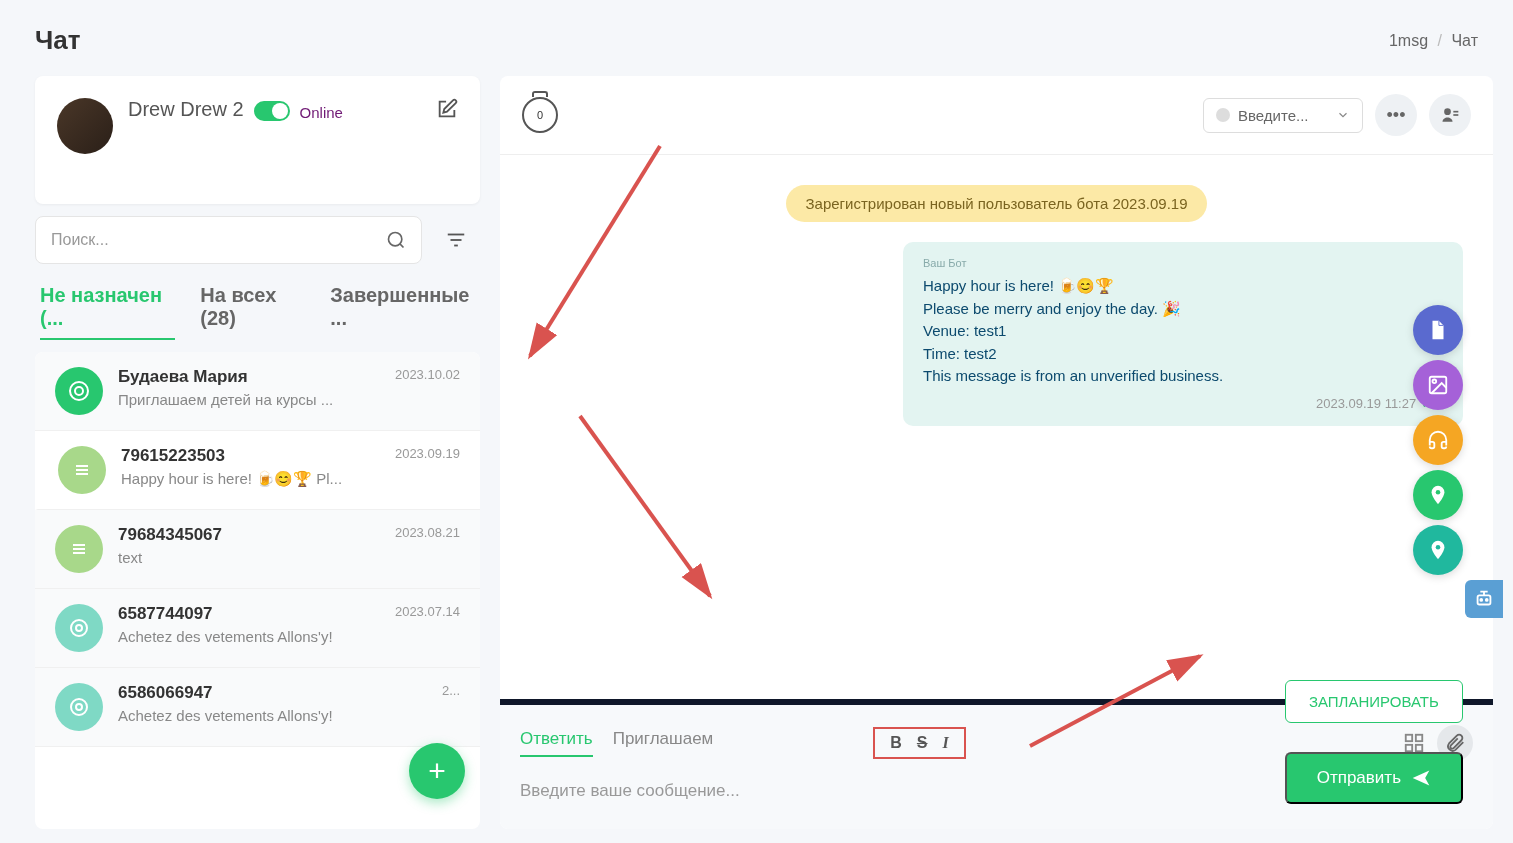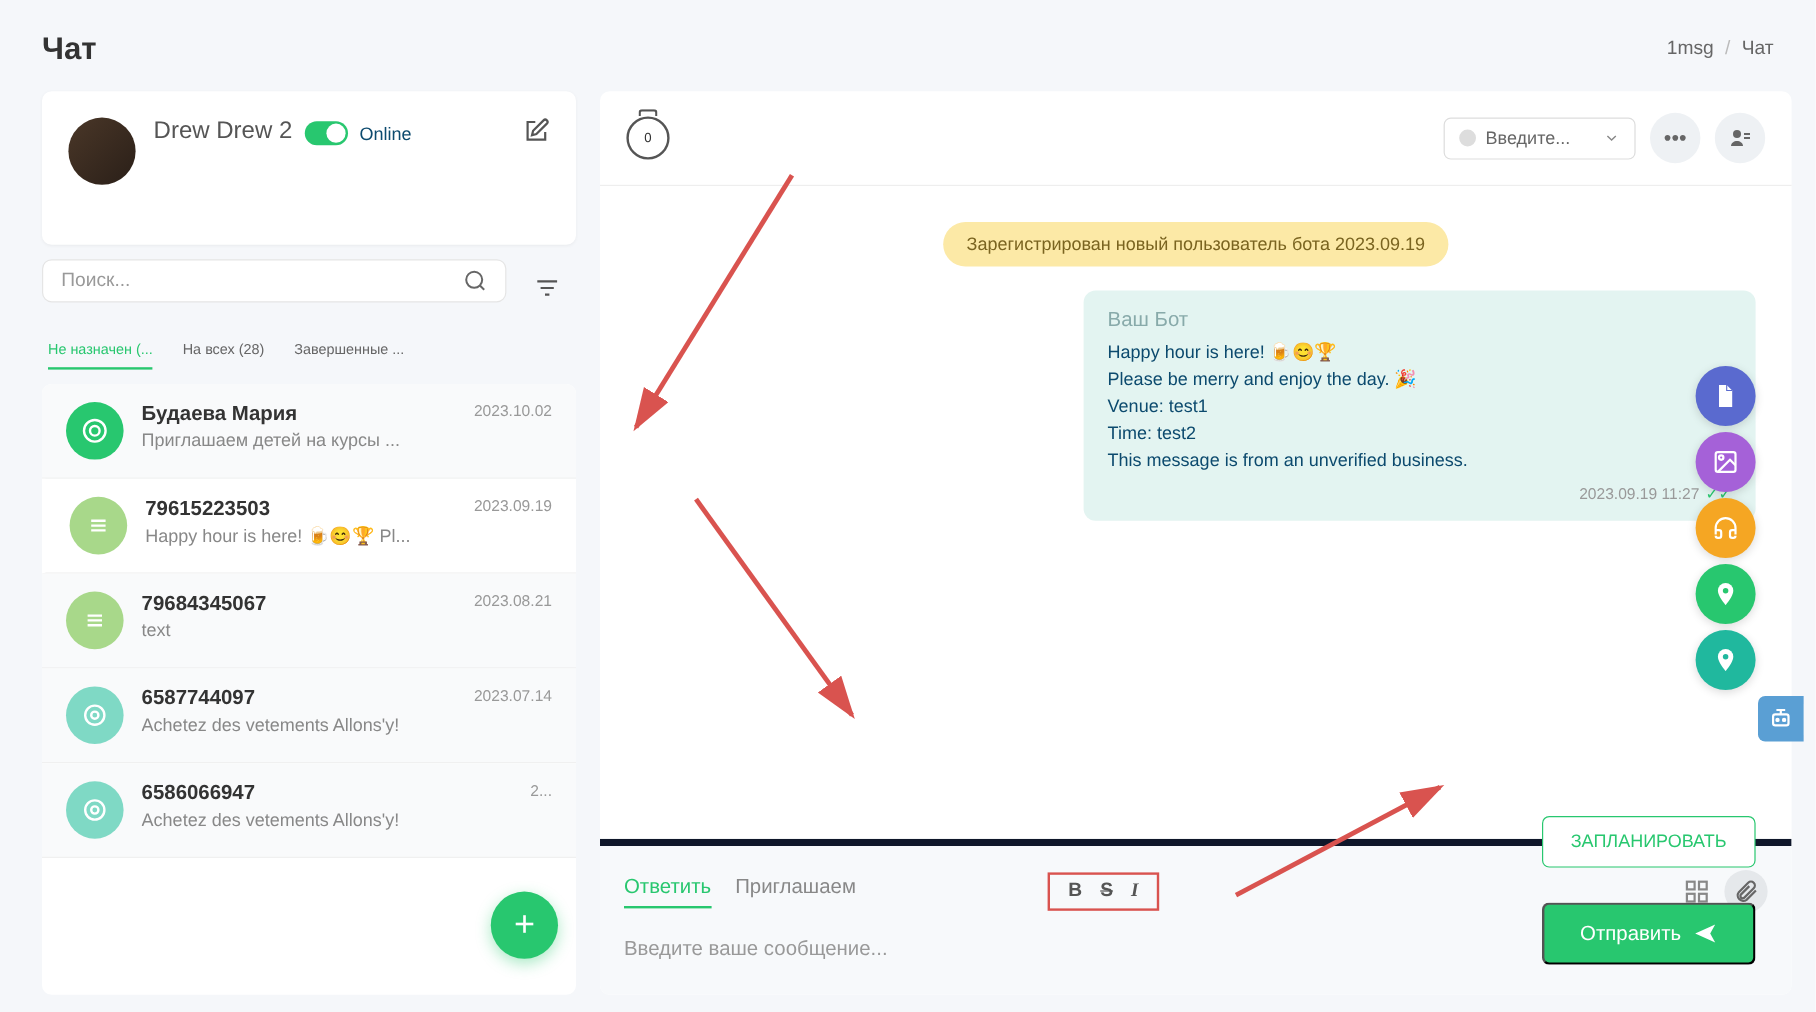--- a/index.html
+++ b/index.html
@@ -12,32 +12,32 @@
     
     .main-container { display: flex; gap: 20px; padding: 0 20px 20px 35px; height: calc(100vh - 70px); }
     
     .left-panel { width: 445px; display: flex; flex-direction: column; gap: 12px; }
     .user-card { background: #fff; border-radius: 8px; padding: 22px 22px 50px; display: flex; align-items: flex-start; gap: 15px; box-shadow: 0 1px 3px rgba(0,0,0,0.05); }
     .avatar { width: 56px; height: 56px; border-radius: 50%; background: linear-gradient(135deg, #4a3728, #2a1f18); flex-shrink: 0; }
     .user-info { flex: 1; display: flex; align-items: flex-end; gap: 10px; }
     .user-name { font-size: 20px; font-weight: 500; color: #555; }
     .toggle { width: 36px; height: 20px; background: #28c76f; border-radius: 10px; position: relative; cursor: pointer; }
     .toggle::after { content: ''; width: 16px; height: 16px; background: #fff; border-radius: 50%; position: absolute; right: 2px; top: 2px; }
-    .status-text { color: #0c4a6e; font-size: 15px; }
+    .status-text { color: #701a75; font-size: 15px; }
     .edit-icon { width: 22px; height: 22px; cursor: pointer; }
     
     .search-row { display: flex; gap: 10px; }
-    .search-box { flex: 1; background: #fff; border: 1px solid #e5e5e5; border-radius: 8px; display: flex; align-items: center; padding: 0 15px; height: 36px; }
+    .search-box { flex: 1; background: #fff; border: 1px solid #e5e5e5; border-radius: 8px; display: flex; align-items: center; padding: 0 15px; height: 48px; }
     .search-input { flex: 1; border: none; outline: none; font-size: 16px; color: #999; }
     .search-input::placeholder { color: #999; }
     .search-icon { width: 20px; height: 20px; color: #666; }
     .filter-btn { width: 48px; height: 48px; display: flex; align-items: center; justify-content: center; cursor: pointer; }
     
     .tabs-row { display: flex; gap: 25px; padding: 0 5px; }
-    .tab { padding: 8px 0; font-size: 12px; font-weight: 400; color: #666; cursor: pointer; border-bottom: 2px solid transparent; }
+    .tab { padding: 8px 0; font-size: 20px; font-weight: 700; color: #666; cursor: pointer; border-bottom: 2px solid transparent; }
     .tab.active { color: #28c76f; border-bottom-color: #28c76f; }
     
     .chat-list { flex: 1; overflow-y: auto; background: #fff; border-radius: 8px; }
     .chat-item { display: flex; align-items: flex-start; gap: 15px; padding: 15px 20px; border-bottom: 1px solid #f0f0f0; cursor: pointer; position: relative; }
     .chat-item.selected { background: #fff; border-left: 3px solid #fff; }
     .chat-item:not(.selected) { background: #f9fafb; }
     .chat-avatar { width: 48px; height: 48px; border-radius: 50%; flex-shrink: 0; display: flex; align-items: center; justify-content: center; }
     .chat-avatar.green { background: #28c76f; }
     .chat-avatar.lightgreen { background: #a8d88a; }
     .chat-avatar.teal { background: #7fd9c5; }
@@ -55,21 +55,21 @@
     .header-actions { display: flex; align-items: center; gap: 12px; }
     .assign-select { display: flex; align-items: center; gap: 8px; padding: 8px 12px; border: 1px solid #ddd; border-radius: 6px; cursor: pointer; min-width: 160px; }
     .assign-dot { width: 14px; height: 14px; background: #ddd; border-radius: 50%; }
     .assign-text { flex: 1; color: #666; font-size: 15px; }
     .icon-btn { width: 42px; height: 42px; background: #eef1f4; border-radius: 50%; display: flex; align-items: center; justify-content: center; cursor: pointer; color: #666; font-size: 18px; }
     
     .chat-messages { flex: 1; padding: 30px; overflow-y: auto; position: relative; }
     .sys-badge { background: #fce9a6; color: #7a6420; padding: 10px 20px; border-radius: 20px; display: inline-block; margin: 0 auto 20px; font-size: 15px; }
     .sys-wrap { text-align: center; }
     .msg-bubble { background: #e3f4f1; border-radius: 10px; padding: 15px 20px; margin-left: auto; max-width: 560px; position: relative; }
-    .msg-from { font-size: 17px; color: #8aa; margin-bottom: 6px; }
+    .msg-from { font-size: 11px; color: #8aa; margin-bottom: 6px; }
     .msg-text { font-size: 15px; color: #0c4a6e; line-height: 1.5; white-space: pre-line; }
     .msg-time { font-size: 13px; color: #999; text-align: right; margin-top: 8px; display: flex; align-items: center; justify-content: flex-end; gap: 5px; }
     .checks { color: #28c76f; }
     
     .action-bubbles { position: absolute; right: 30px; top: 150px; display: flex; flex-direction: column; gap: 5px; }
     .action-bubble { width: 50px; height: 50px; border-radius: 50%; display: flex; align-items: center; justify-content: center; color: #fff; cursor: pointer; box-shadow: 0 2px 8px rgba(0,0,0,0.15); }
     .ab-blue { background: #5a6acf; }
     .ab-purple { background: #a561d8; }
     .ab-orange { background: #f5a623; }
     .ab-green { background: #28c76f; }

